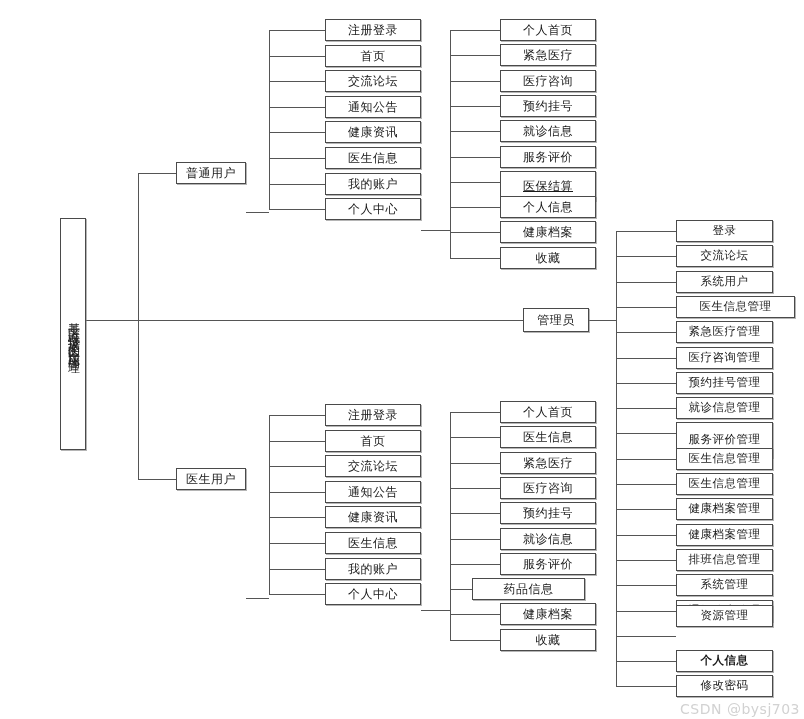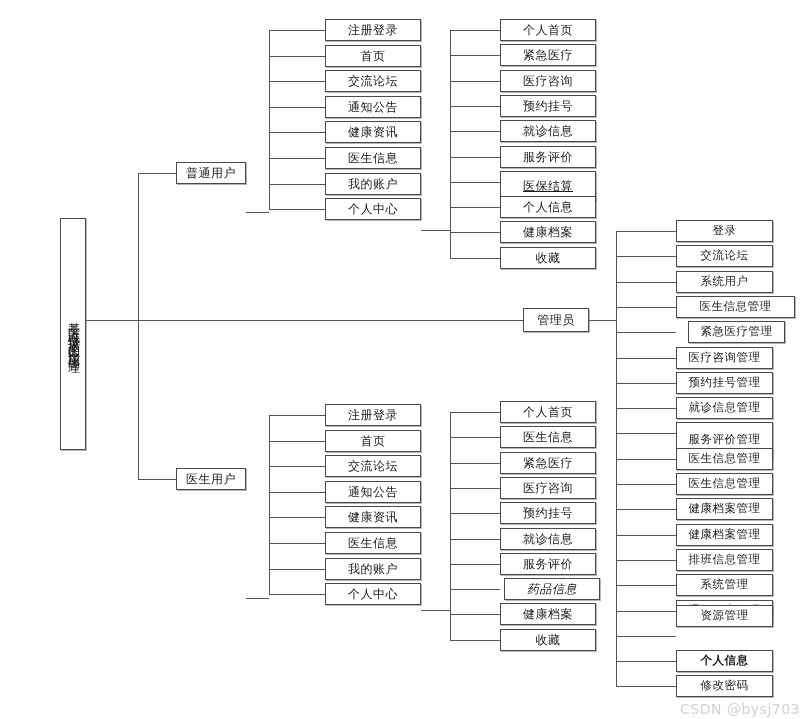--- a/index.html
+++ b/index.html
@@ -184,30 +184,30 @@
       <div class="node" style="left: 325px; top: 583px; width: 96px; height: 22px;">个人中心</div>
     </div>
   <div id="col-dr-center">
       <div class="node" style="left: 500px; top: 401px; width: 96px; height: 22px;">个人首页</div>
       <div class="node" style="left: 500px; top: 426px; width: 96px; height: 22px;">医生信息</div>
       <div class="node" style="left: 500px; top: 452px; width: 96px; height: 22px;">紧急医疗</div>
       <div class="node" style="left: 500px; top: 477px; width: 96px; height: 22px;">医疗咨询</div>
       <div class="node" style="left: 500px; top: 502px; width: 96px; height: 22px;">预约挂号</div>
       <div class="node" style="left: 500px; top: 528px; width: 96px; height: 22px;">就诊信息</div>
       <div class="node" style="left: 500px; top: 553px; width: 96px; height: 22px;">服务评价</div>
-      <div class="node" style="left: 504px; top: 578px; width: 96px; height: 22px; font-style: italic;">药品信息</div>
+      <div class="node" style="left: 472px; top: 578px; width: 113px; height: 22px;">药品信息</div>
       <div class="node" style="left: 500px; top: 603px; width: 96px; height: 22px;">健康档案</div>
       <div class="node" style="left: 500px; top: 629px; width: 96px; height: 22px;">收藏</div>
     </div>
   <div id="col-admin">
       <div class="node small" style="left: 676px; top: 220px; width: 97px; height: 22px;">登录</div>
       <div class="node small" style="left: 676px; top: 245px; width: 97px; height: 22px;">交流论坛</div>
       <div class="node small" style="left: 676px; top: 271px; width: 97px; height: 22px;">系统用户</div>
       <div class="node small" style="left: 676px; top: 296px; width: 119px; height: 22px;">医生信息管理</div>
-      <div class="node small" style="left: 676px; top: 321px; width: 97px; height: 22px; margin-left: 12px;">紧急医疗管理</div>
+      <div class="node small" style="left: 676px; top: 321px; width: 97px; height: 22px;">紧急医疗管理</div>
       <div class="node small" style="left: 676px; top: 347px; width: 97px; height: 22px;">医疗咨询管理</div>
       <div class="node small" style="left: 676px; top: 372px; width: 97px; height: 22px;">预约挂号管理</div>
       <div class="node small" style="left: 676px; top: 397px; width: 97px; height: 22px;">就诊信息管理</div>
       <div class="node small" style="left: 676px; top: 422px; width: 97px; height: 36px;">服务评价管理</div>
       <div class="node small" style="left: 676px; top: 448px; width: 97px; height: 22px;">医生信息管理</div>
       <div class="node small" style="left: 676px; top: 473px; width: 97px; height: 22px;">医生信息管理</div>
       <div class="node small" style="left: 676px; top: 498px; width: 97px; height: 22px;">健康档案管理</div>
       <div class="node small" style="left: 676px; top: 524px; width: 97px; height: 22px;">健康档案管理</div>
       <div class="node small" style="left: 676px; top: 549px; width: 97px; height: 22px;">排班信息管理</div>
       <div class="node small" style="left: 676px; top: 574px; width: 97px; height: 22px;">系统管理</div>

